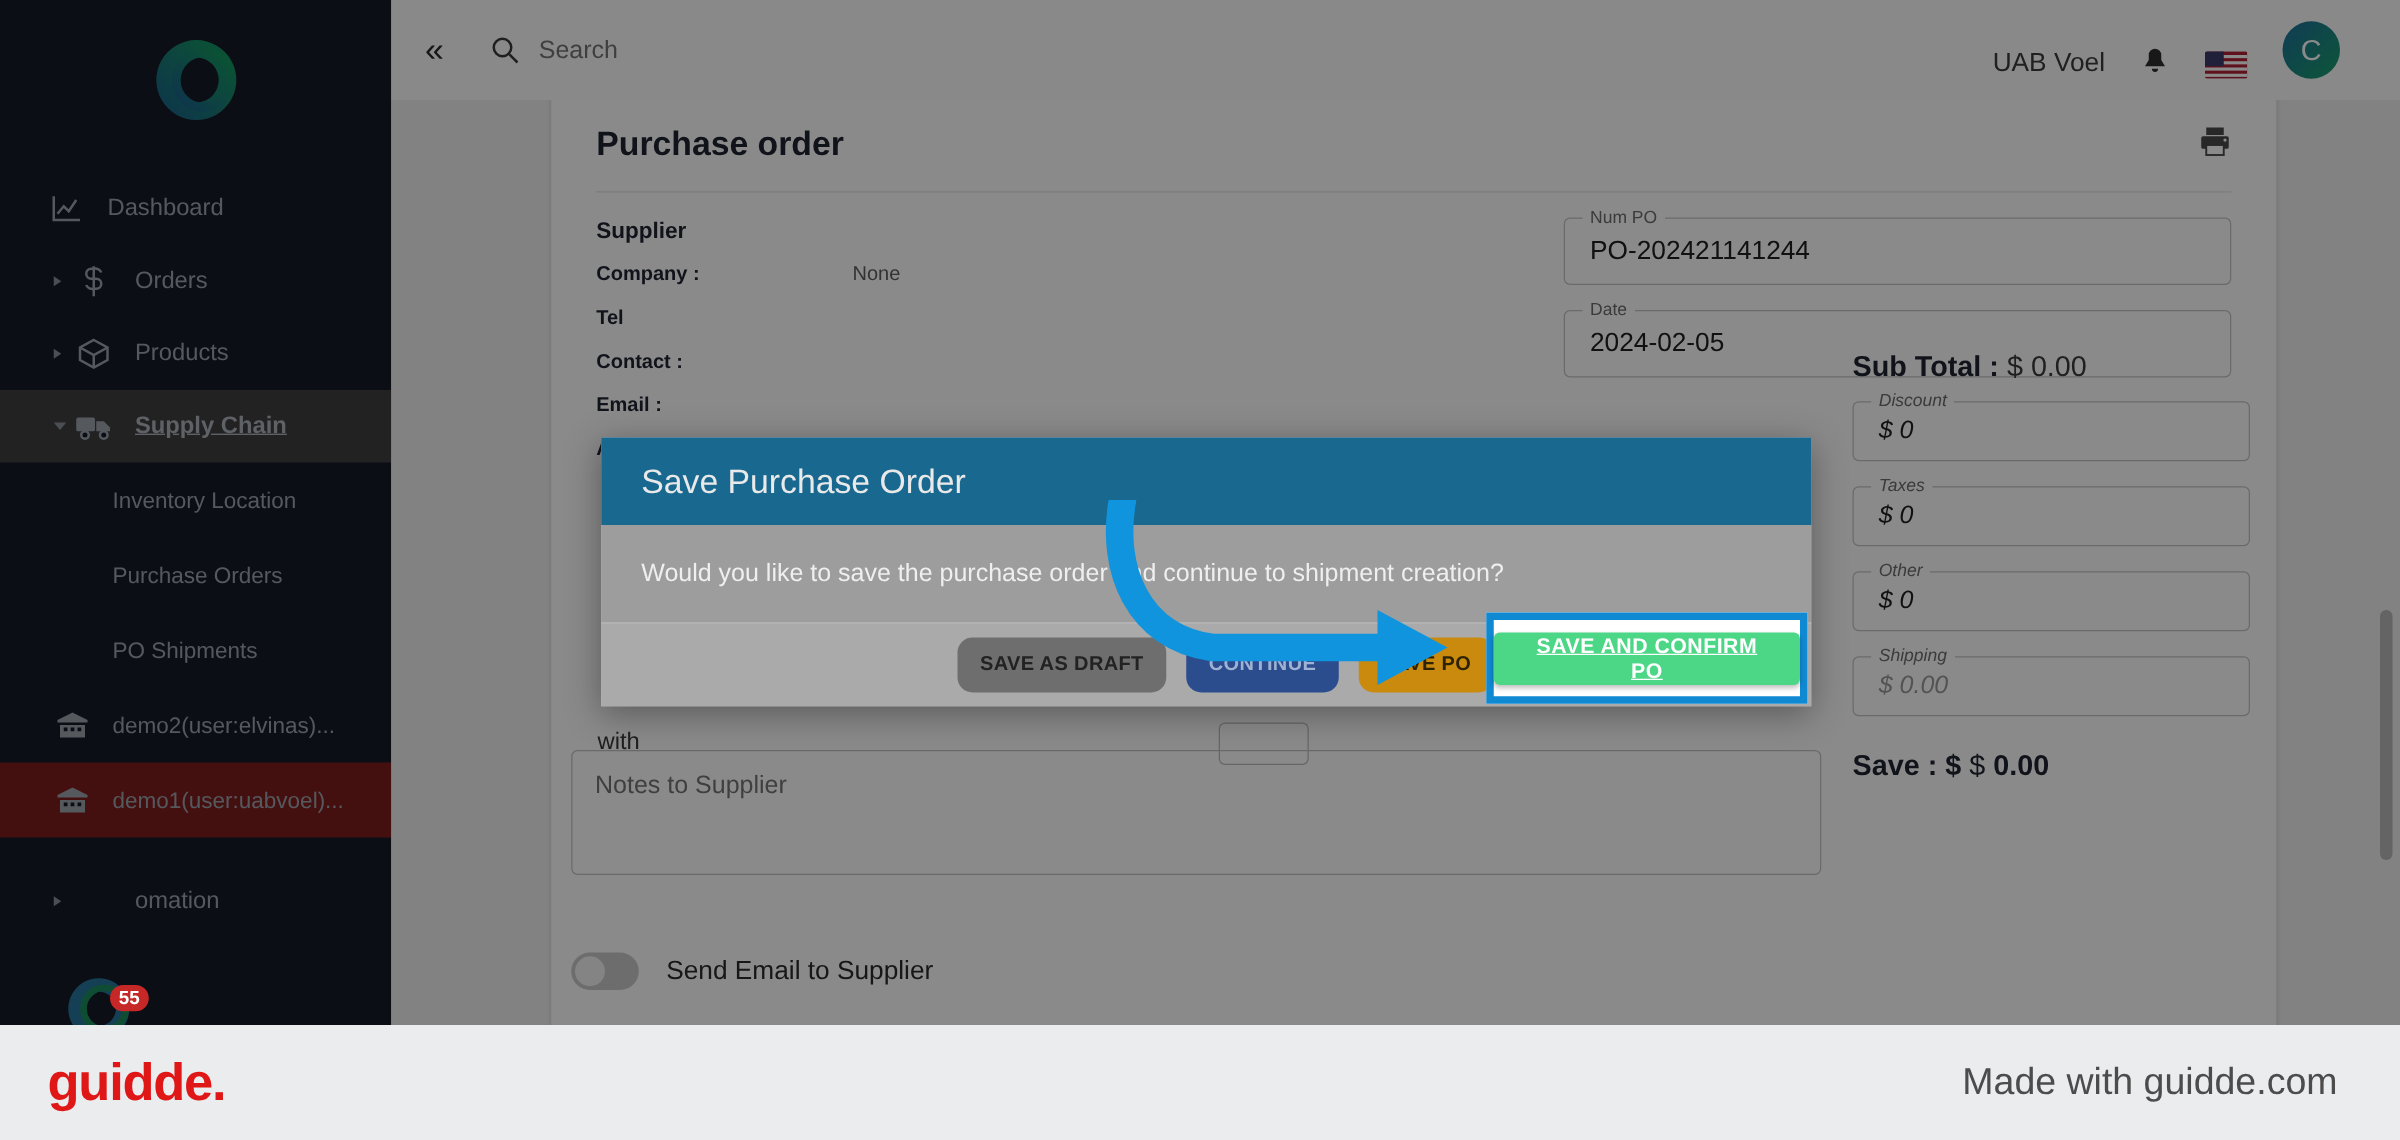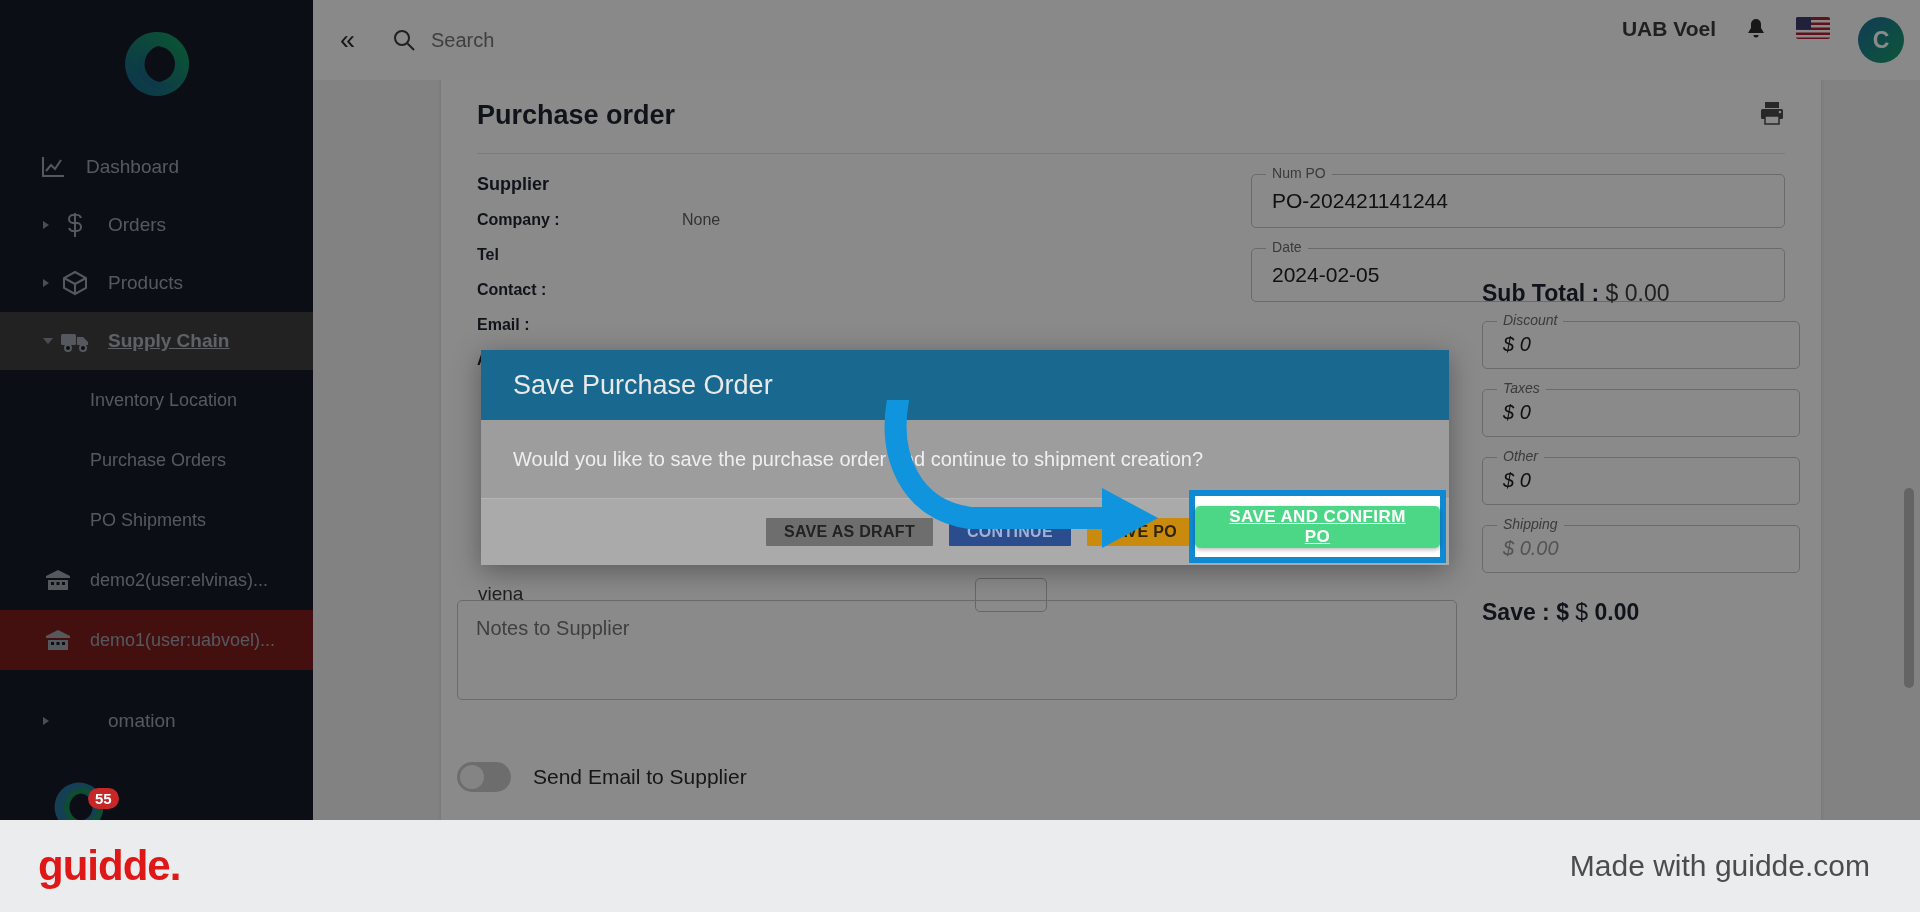--- a/index.html
+++ b/index.html
@@ -75,21 +75,21 @@
   .search-box {
     margin-left: 24px; width: 300px; height: 48px; border-radius: 6px;
     display: flex; align-items: center; padding: 0 14px; background: transparent;
   }
   .search-box .sicon { color: #3a3a3a; margin-right: 16px; display: flex; }
   .search-input {
     border: none; outline: none; background: transparent; font-size: 20px;
     color: #8a8a8a; font-family: "Liberation Sans", sans-serif; width: 220px;
   }
   .topbar-right {
-    margin-left: auto; display: flex; align-items: flex-start; gap: 28px; padding-right: 16px; font-weight: bold;
+    margin-left: auto; display: flex; align-items: flex-end; gap: 28px; padding-right: 48px;
   }
   .company-name { font-size: 21px; color: #3b3b3b; }
   .bell { cursor: pointer; display: flex; color: #2d2d2d; }
   .flag { width: 34px; height: 22px; cursor: pointer; position: relative; overflow: hidden; border-radius: 2px; }
   .avatar {
     width: 46px; height: 46px; border-radius: 50%; cursor: pointer;
     background: linear-gradient(135deg,#1f6f9c 0%,#18a06a 100%);
     color: #fff; font-size: 23px; display: flex; align-items: center; justify-content: center;
   }
 
@@ -168,21 +168,21 @@
     height: 70px; background: #18688f; display: flex; align-items: center; padding-left: 32px;
   }
   .modal-title { font-size: 27px; color: #e9e9e9; font-weight: 400; }
   .modal-body { height: 78px; display: flex; align-items: center; padding-left: 32px; background: #9d9d9d; }
   .modal-msg { font-size: 20px; color: #efefef; }
   .modal-foot {
     height: 67px; background: #aaaaaa; display: flex; align-items: center;
     justify-content: flex-end; gap: 16px; padding-right: 24px; border-top: 1px solid #b5b5b5;
   }
   .mbtn {
-    height: 28px; padding: 0 18px; border: none; border-radius: 1px; cursor: pointer;
+    height: 44px; padding: 0 18px; border: none; border-radius: 12px; cursor: pointer;
     font-size: 16px; font-weight: 700; letter-spacing: .3px;
     font-family: "Liberation Sans", sans-serif;
   }
   .mbtn.draft { background: #6e6e6e; color: #222; }
   .mbtn.cont { background: #2b4d8e; color: #9fb2d4; }
   .mbtn.savepo { background: #c98a0e; color: #2e2404; }
 
   
   .arrow { position: absolute; left: 880px; top: 400px; z-index: 20; pointer-events: none; }
   .highlight {
@@ -451,21 +451,21 @@
           </span>
         </div>
 
         <div class="grand-total">
           <span>Save : $</span>
           <span style="font-weight:400">$</span>
           <span>0.00</span>
         </div>
       </div>
 
-      <div class="behind-text" style="left:165px; top:503px;">viena</div>
+      <div class="behind-text" style="left:165px; top:503px;">with</div>
       <div class="small-box" style="left:662px; top:498px;"></div>
 
       <textarea class="notes" style="left: 144px; top: 520px;" placeholder="Notes to Supplier"></textarea>
 
       <div class="toggle-row" style="left:144px; top:682px;">
         <div class="toggle">
           <div class="knob"></div>
         </div>
         <span class="toggle-label">Send Email to Supplier</span>
       </div>

